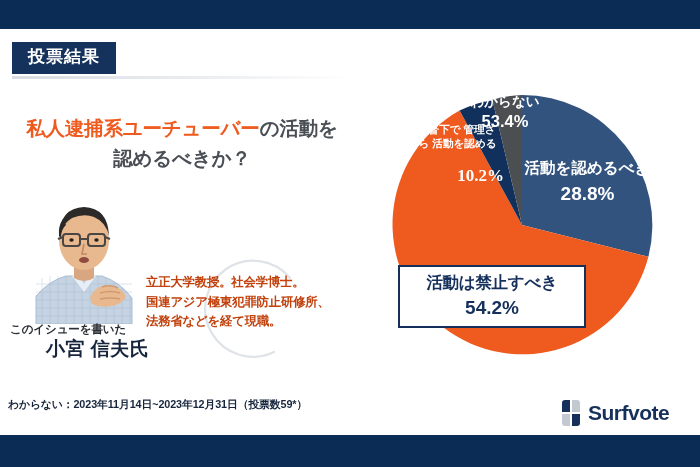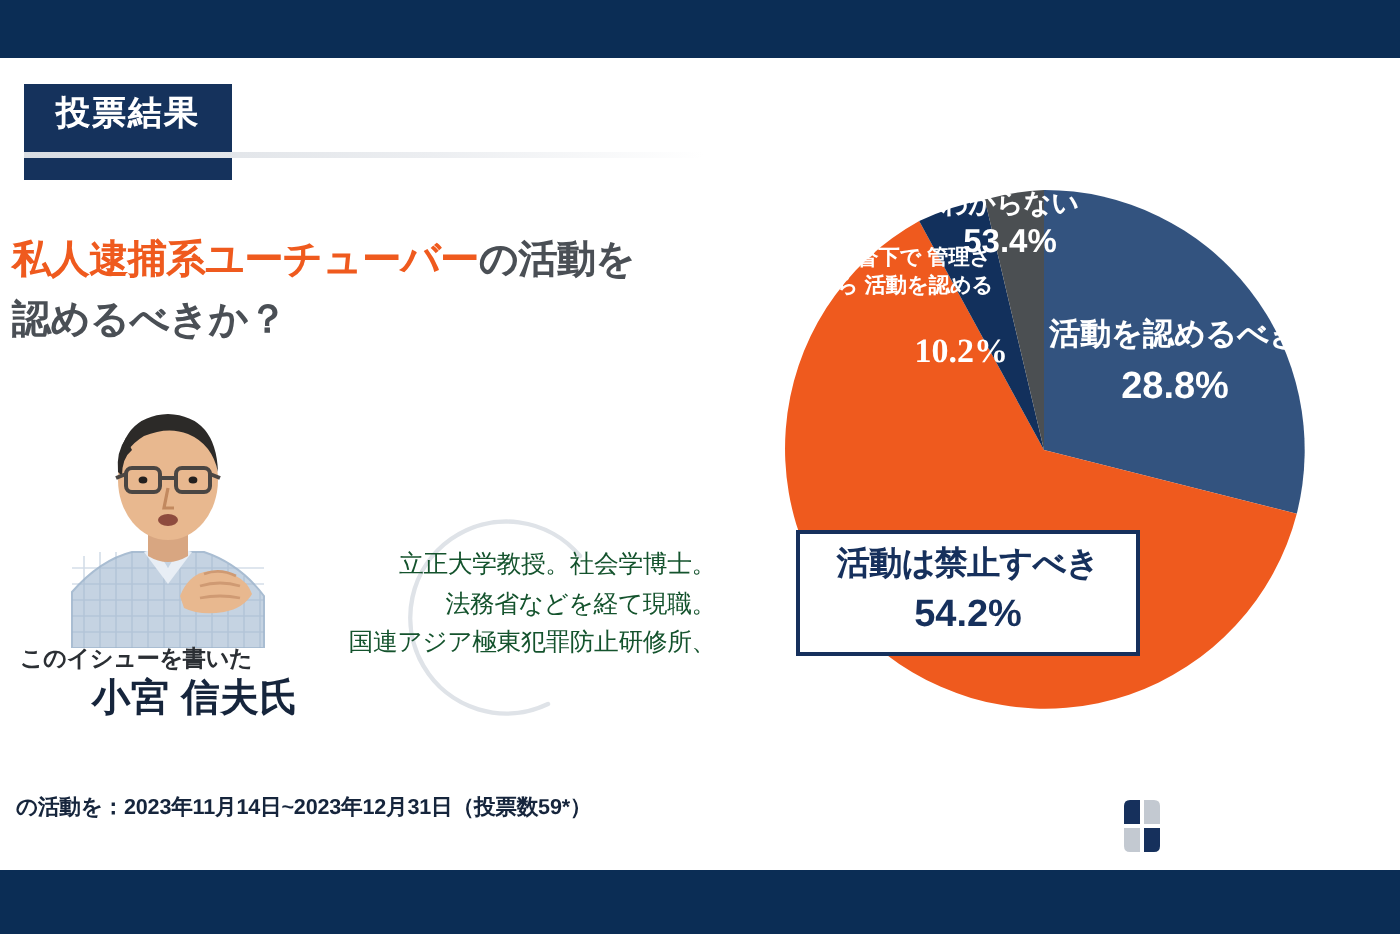--- a/index.html
+++ b/index.html
@@ -22,35 +22,37 @@
     background:#0b2d55;
   }
 
   
   .badge {
     position:absolute; left:12px; top:42px;
     background:#15325c;
     color:#ffffff;
     font-size:17px; font-weight:bold;
     letter-spacing:1px;
-    padding:6px 16px 23px 16px;
+    padding:6px 16px 7px 16px;
     line-height:1.1;
   }
   .badge-rule {
     position:absolute; left:12px; top:76px; width:340px; height:3px;
     background:linear-gradient(to right,#d9dde2 0%,#eceef1 60%,#ffffff 100%);
   }
 
   
   .headline {
     position:absolute; left:6px; top:116px; width:352px;
+    text-align:center;
     font-size:19.5px; font-weight:bold;
     line-height:1.52;
     color:#4a4f55;
     letter-spacing:-0.2px;
+    font-family:Liberation Mono, monospace;
   }
   .headline .hl-accent { color:#ef5a1e; }
 
   
   .photo-wrap {
     position:absolute; left:32px; top:192px; width:104px; height:132px;
     overflow:hidden;
   }
   .photo-wrap svg { display:block; }
 
@@ -67,24 +69,24 @@
   }
 
   
   .bio-arc {
     position:absolute; left:196px; top:256px; width:108px; height:108px;
   }
 
   
   .bio {
     position:absolute; left:146px; top:273px; width:212px;
-    text-align:right;
-    font-size:12.4px; font-weight:normal;
+    text-align:left;
+    font-size:12.4px; font-weight:bold;
     line-height:1.58;
-    color:#14532d;
+    color:#c2410c;
     letter-spacing:-0.2px;
   }
   .bio span { display:block; }
 
   
   .footnotes {
     position:absolute; left:8px; top:396px; width:430px;
     font-size:10.8px; font-weight:bold; color:#16253c;
     line-height:1.62;
     letter-spacing:-0.1px;
@@ -117,21 +119,21 @@
   .lbl-approve .pct { display:block; font-size:19px; margin-top:4px; }
 
   .lbl-unknown   { left:450px; top:93px; width:110px; font-size:13.5px; }
   .lbl-unknown .pct { display:block; font-size:16.5px; margin-top:1px; }
 
   .lbl-police    { left:386px; top:123px; width:118px; font-size:10.6px; text-align:left; }
   .lbl-police .pct { display:block; font-size:17px; text-align:right; margin-top:1px;font-family:Liberation Serif, serif; }
 
   
   .callout {
-    position:absolute; left:398px; top:265px; width:172px; height:63px;
+    position:absolute; left:398px; top:265px; width:188px; height:63px;
     background:#ffffff;
     border:2.5px solid #16305c;
     display:flex; flex-direction:column;
     align-items:center; justify-content:center;
     color:#16305c; font-weight:bold;
     line-height:1.2;
   }
   .callout .c-text { font-size:16.5px; letter-spacing:-0.3px; }
   .callout .c-pct  { font-size:19px; margin-top:4px; }
 </style>
@@ -211,22 +213,22 @@
 
   <div class="photo-caption-small">このイシューを書いた</div>
   <div class="photo-caption-name">小宮 信夫氏</div>
 
   <svg class="bio-arc" viewBox="0 0 108 108">
     <path d="M94 22 A48 48 0 1 0 78 96" fill="none" stroke="#dfe3e8" stroke-width="2.2" stroke-linecap="round"></path>
   </svg>
 
   <div class="bio">
     <span>立正大学教授。社会学博士。</span>
+    <span>国連アジア極東犯罪防止研修所、</span>
     <span>法務省などを経て現職。</span>
-    <span>国連アジア極東犯罪防止研修所、</span>
   </div>
 
   <div class="chart">
     <svg width="260" height="260" viewBox="0 0 260 260">
 
       <path d="M130 130 L130 0 A130 130 0 0 1 256.38 161.84 Z" fill="#33537f"></path>
 
       <path d="M130 130 L256.38 161.84 A130 130 0 1 1 67.59 15.56 Z" fill="#ef5a1e"></path>
 
       <path d="M130 130 L67.59 15.56 A130 130 0 0 1 100.39 4.71 Z" fill="#12305c"></path>
@@ -251,28 +253,29 @@
     <span>活動を認めるべき</span>
     <span class="pct">10.2%</span>
   </div>
 
   <div class="callout">
     <span class="c-text">活動は禁止すべき</span>
     <span class="c-pct">54.2%</span>
   </div>
 
   <div class="footnotes">
-    <span>の活動を：2023年11月14日~2023年12月31日（投票数59*）</span>
+    <span>わからない：2023年11月14日~2023年12月31日（投票数59*）</span>
   </div>
 
   <div class="logo">
     <span class="logo-mark">
       <svg width="22" height="28" viewBox="0 0 22 28">
         <path d="M2 4 Q2 1 5 1 L10 1 L10 13 L2 13 Z" fill="#16305c"></path>
         <path d="M12 1 L17 1 Q20 1 20 4 L20 13 L12 13 Z" fill="#c3c9d1"></path>
         <path d="M2 15 L10 15 L10 27 L5 27 Q2 27 2 24 Z" fill="#c3c9d1"></path>
         <path d="M12 15 L20 15 L20 24 Q20 27 17 27 L12 27 Z" fill="#16305c"></path>
       </svg>
     </span>
+    <span class="logo-word">Surfvote</span>
   </div>
 
   <div class="bar-bottom"></div>
 </div>
 
 </body></html>

